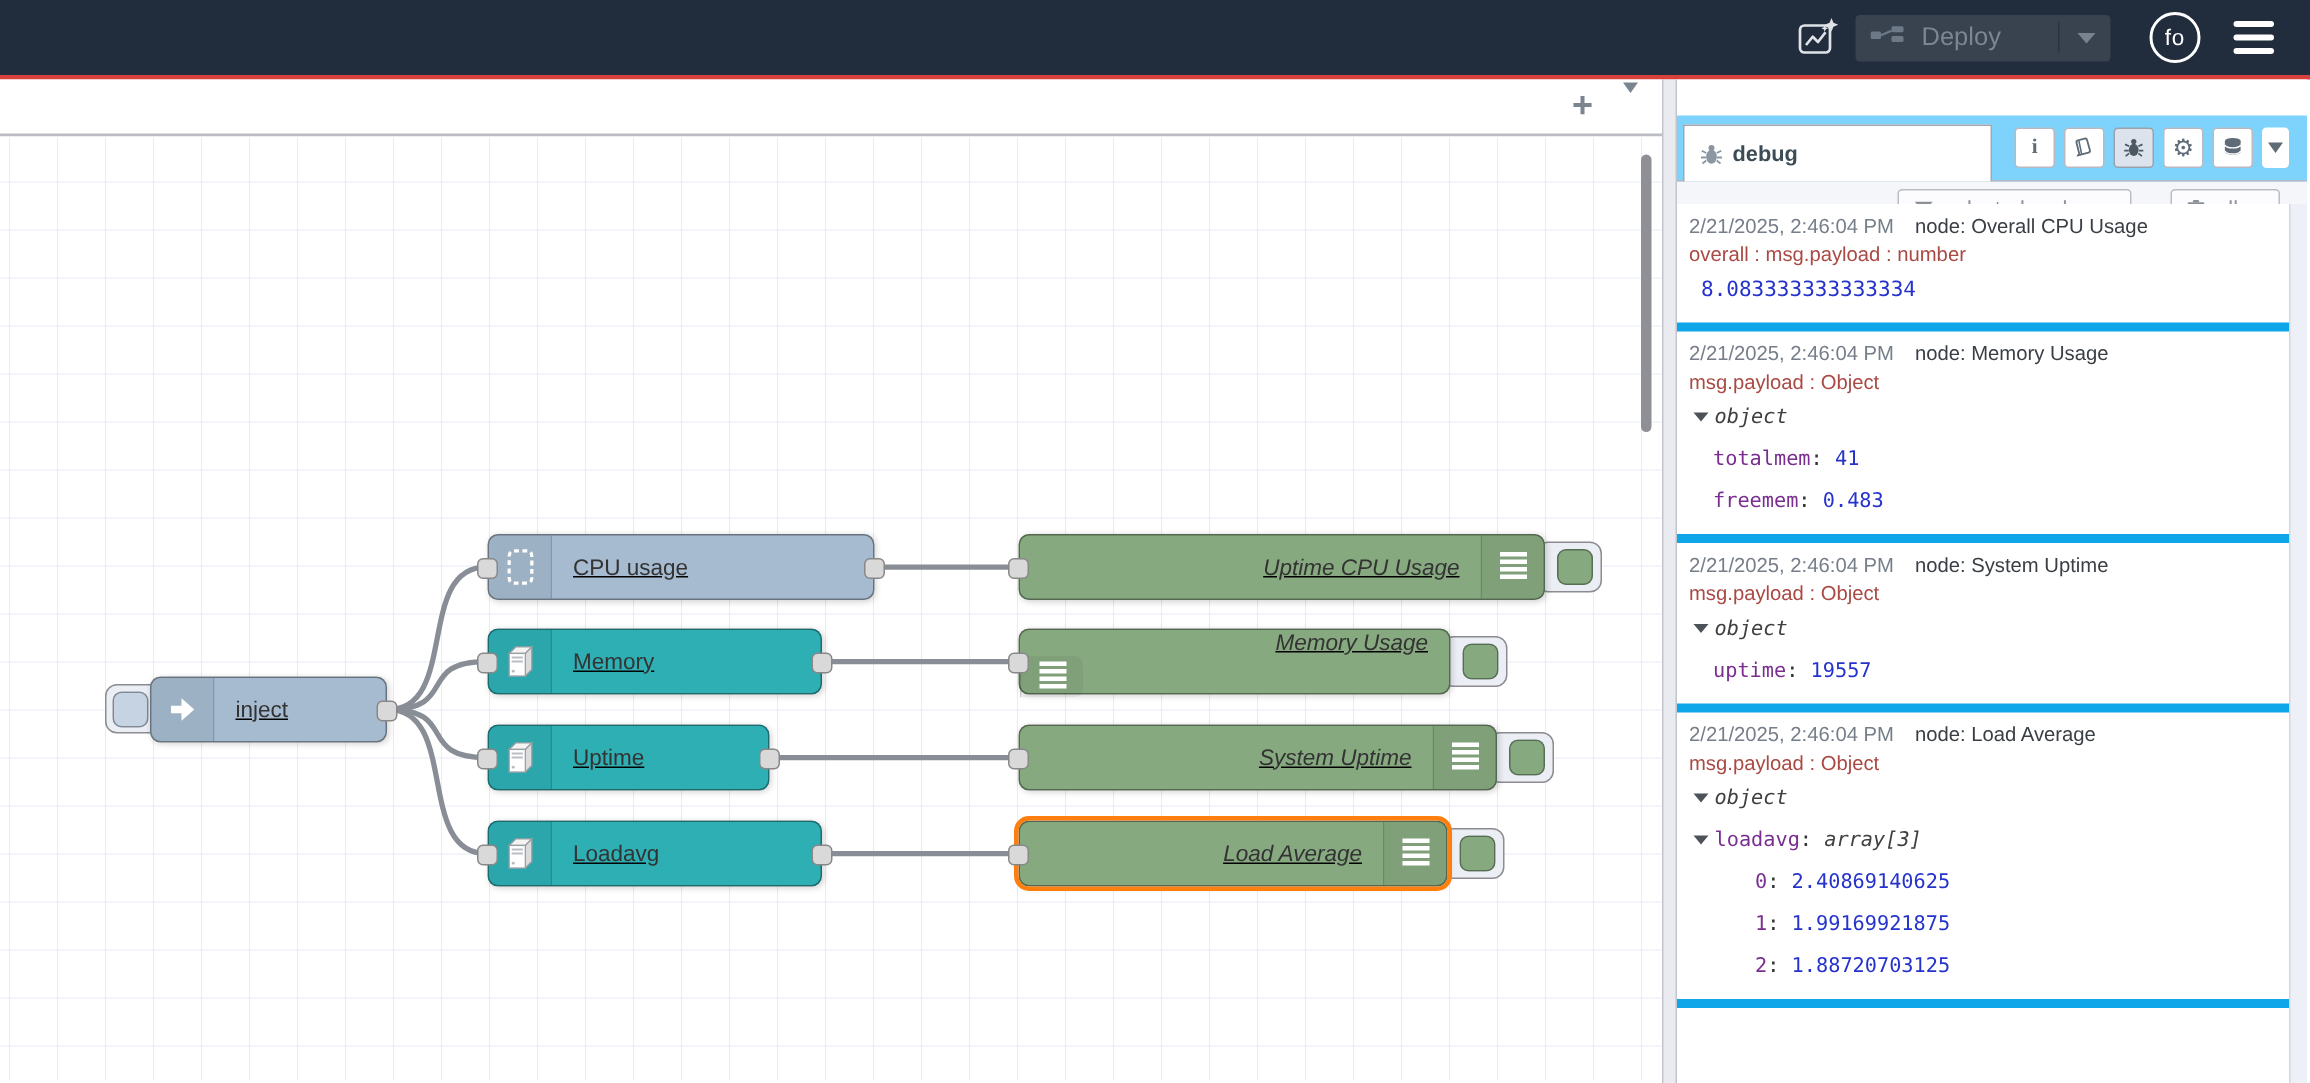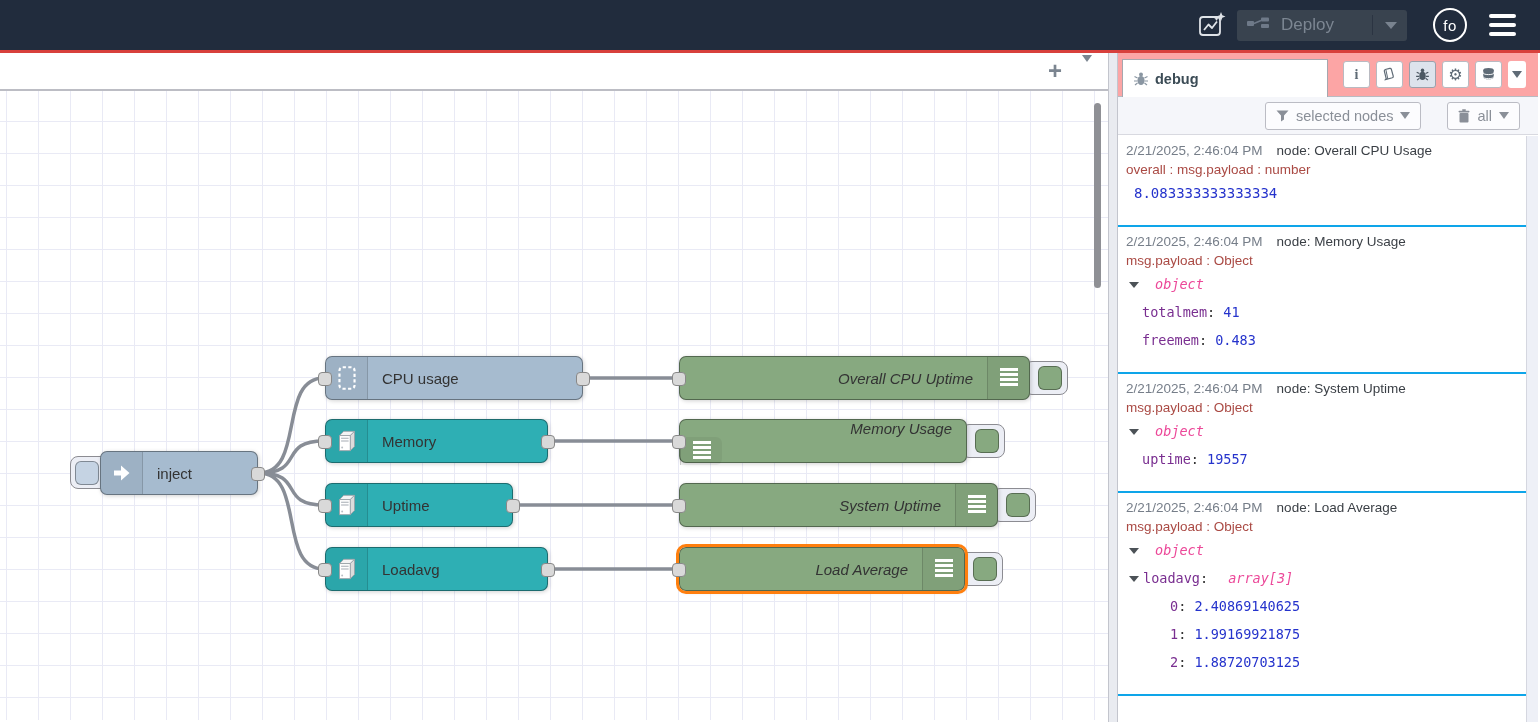--- a/index.html
+++ b/index.html
@@ -39,21 +39,21 @@
       linear-gradient(to right, #e9eaf5 1px, transparent 1px),
       linear-gradient(to bottom, #e9eaf5 1px, transparent 1px);
     background-size:32px 32px; background-position:6px 30px; }
   #wires { position:absolute; left:0; top:0; pointer-events:none; }
   .canvas-scroll { position:absolute; right:7px; top:12px; width:7px; height:185px;
     background:#8f9095; border-radius:4px; }
 
   
   .node { position:absolute; height:44px; border:1px solid rgba(0,0,0,.38);
     border-radius:7px; box-shadow:1px 1px 4px rgba(0,0,0,.18); display:flex;
-    cursor:pointer; z-index:3; }
+    cursor:pointer; z-index:3;text-decoration:underline; }
   .node.sel { outline:3px solid #ff7f0e; outline-offset:0px; }
   .nicon { width:42px; display:flex; align-items:center; justify-content:center;
     background:rgba(0,0,0,.05); flex:none; }
   .nicon.left { border-right:1px solid rgba(0,0,0,.15); border-radius:6px 0 0 6px; }
   .nicon.right { border-left:1px solid rgba(0,0,0,.15); border-radius:0 6px 6px 0; }
   .nlabel { flex:1; display:flex; align-items:center; font-size:15px; color:#333;
     padding:0 14px; white-space:nowrap; }
   .nlabel.alignr { justify-content:flex-end; }
   .nlabel.it { font-style:italic; }
   .port { position:absolute; width:14px; height:14px; background:#d9d9d9;
@@ -63,52 +63,52 @@
     border-radius:8px; background:#eceef5; z-index:2; cursor:pointer; }
   .side-btn .inner { position:absolute; top:4px; width:24px; height:24px;
     border:1px solid rgba(0,0,0,.35); border-radius:6px; }
 
   
   .divider { width:10px; background:#e9ebf0; border-left:1px solid #c3c5cd;
     border-right:1px solid #c3c5cd; }
 
   
   .sidebar { width:420px; position:relative; background:#fff; }
-  .sb-tabs { height:44px; border-bottom:1px solid #b9bac1; position:relative; background:#fca5a5; }
+  .sb-tabs { height:44px; border-bottom:1px solid #b9bac1; position:relative; background:#7dd3fc;margin-top:24px; }
   .sb-tab { position:absolute; left:4px; top:6px; width:206px; height:38px; background:#fff;
     border:1px solid #a6a7ae; border-bottom:none; z-index:2; display:flex;
     align-items:center; gap:6px; padding-left:10px; cursor:pointer; }
   .sb-tab .tlabel { font-weight:bold; font-size:14.5px; color:#3c4c56; }
   .sb-tabbtns { position:absolute; right:12px; top:8px; display:flex; gap:6px;
     align-items:center; }
   .tbtn { width:27px; height:27px; border:1px solid #b9bac1; border-radius:3px;
     background:#fff; display:flex; align-items:center; justify-content:center;
     color:#5f6b76; font-size:14px; cursor:pointer; }
   .tbtn.active { background:#dde3ec; border-color:#9aa1ac; }
   .tbtn.noborder { border:none; width:18px; }
   .sb-filter { height:38px; background:#f5f6fa; border-bottom:1px solid #d8d9e0;
     display:flex; align-items:center; justify-content:flex-end; gap:26px; padding-right:18px; }
   .fbtn { height:28px; border:1px solid #bbbcc4; border-radius:3px; background:#fcfcfe;
     color:#8a8f98; font-size:14.5px; display:flex; align-items:center; gap:7px;
     padding:0 10px; cursor:pointer; }
   .fbtn .tri-down { border-top-color:#8a8f98; border-left-width:5px; border-right-width:5px; }
 
   .sb-msgs { position:absolute; top:83px; bottom:0; left:0; right:12px; overflow:hidden;
     background:#fff; }
-  .msg { border-bottom:2px solid #0ea5e9; padding:5px 8px 18px; }
+  .msg { border-bottom:6px solid #0ea5e9; padding:5px 8px 8px; }
   .meta { font-size:13.5px; color:#767e89; display:flex; gap:14px; line-height:19px; }
   .meta .src { color:#3a3f45; }
   .path { font-size:13.5px; color:#aa4a44; line-height:19px; }
   .rows { font-family:"DejaVu Sans Mono", monospace; font-size:13.5px; }
   .row { line-height:28px; white-space:pre; position:relative; }
   .caret { display:inline-block; width:0; height:0; border-left:5px solid transparent;
     border-right:5px solid transparent; border-top:6px solid #4c5257;
     margin-right:4px; vertical-align:middle; cursor:pointer; }
   .k { color:#792e90; } .colon { color:#333; }
-  .v { color:#2533cc; } .m { font-style:italic; color:#ec4899;margin-left:12px; }
+  .v { color:#2533cc; } .m { font-style:italic; color:#404040; }
   .plainval { color:#2533cc; font-size:14px; }
   .sb-track { position:absolute; top:83px; bottom:0; right:0; width:12px;
     background:#eef0f7; border-left:1px solid #d5d7e0; }
 </style>
 </head>
 <body>
 
 <div class="header">
   <div class="hbtn ai-btn">
     <svg width="30" height="30" viewBox="0 0 30 30">
@@ -222,21 +222,21 @@
             </svg>
           </div>
           <div class="nlabel  ">Loadavg</div>
           <span class="port in"></span>
           <span class="port out"></span>
         </div>
         <div class="side-btn" style="top: 270px; left: 1024px; width: 44px;">
           <span class="inner" style="right:5px;background:#87a980;"></span>
         </div>
         <div class="node" style="left: 679px; top: 265px; width: 351px; background: rgb(135, 169, 128);">
-          <div class="nlabel it alignr">Overall CPU Uptime</div>
+          <div class="nlabel it alignr">Uptime CPU Usage</div>
           <div class="nicon right">
             <svg width="24" height="28" viewBox="0 0 24 28">
               <g fill="#fff">
                 <rect x="3" y="4" width="18" height="3"></rect>
                 <rect x="3" y="9" width="18" height="3"></rect>
                 <rect x="3" y="14" width="18" height="3"></rect>
                 <rect x="3" y="19" width="18" height="3"></rect>
               </g>
             </svg>
           </div>

